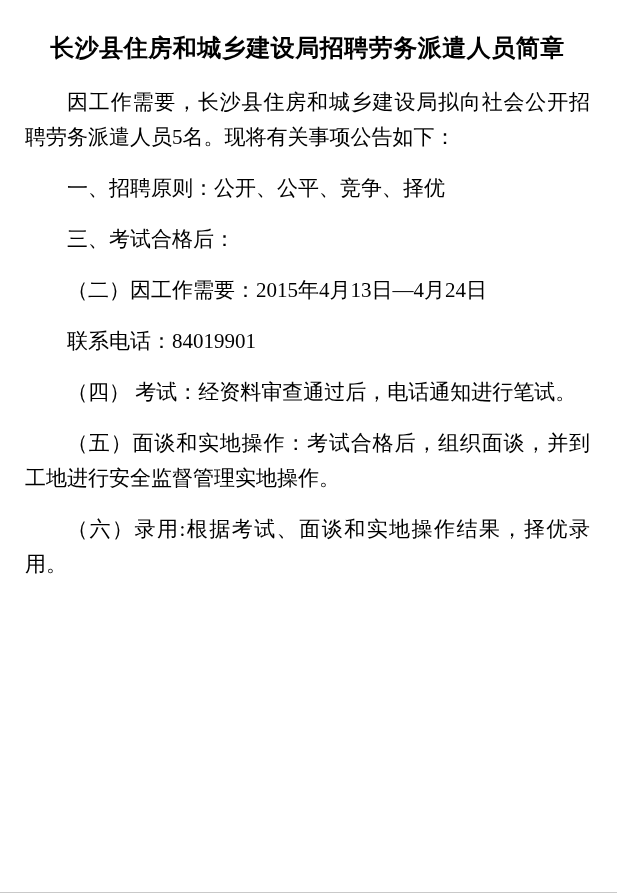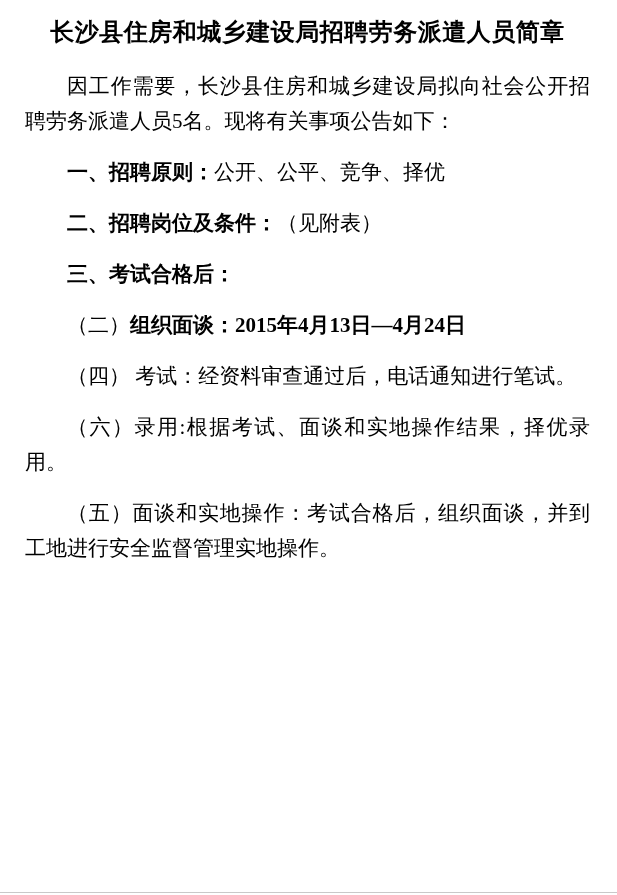--- a/index.html
+++ b/index.html
@@ -10,40 +10,40 @@
   .page {
     position: relative;
     width: 617px;
     height: 895px;
     margin: 0 auto;
     background: #ffffff;
     overflow: hidden;
     font-family: "Liberation Serif", "DejaVu Serif", serif;
     color: #000000;
     box-sizing: border-box;
-    padding: 16px 27px 0 25px;
+    padding: 32px 27px 0 25px;
   }
   .doc-title {
     margin: 0 0 21px 0;
     font-size: 24px;
     line-height: 32px;
     font-weight: bold;
     text-align: center;
     letter-spacing: 0.5px;
   }
   .para {
     margin: 16px 0 15px 0;
     font-size: 21px;
     line-height: 35px;
     text-align: justify;
     text-indent: 2em;
     word-break: break-all;
   }
   .para b {
-    font-weight: bold;
+    font-weight: normal;
   }
   .bottom-rule {
     position: absolute;
     left: 0;
     right: 0;
     bottom: 2px;
     height: 1px;
     background: #c9c9c9;
   }
 </style>
@@ -55,43 +55,43 @@
   <h1 class="doc-title">长沙县住房和城乡建设局招聘劳务派遣人员简章</h1>
 
   <p class="para">
     <span>因工作需要，长沙县住房和城乡建设局拟向社会公开招聘劳务派遣人员5名。现将有关事项公告如下：</span>
   </p>
 
   <p class="para">
     <b>一、招聘原则：</b><span>公开、公平、竞争、择优</span>
   </p>
 
-  <p class="para">
-    <b>二、招聘岗位及条件：</b><span>（见附表）</span>
-  </p>
 
   <p class="para">
     <b>三、考试合格后：</b>
   </p>
 
 
   <p class="para">
-    <span>（二）</span><b>组织面谈：2015年4月13日—4月24日</b>
+    <span>（二）</span><b>因工作需要：2015年4月13日—4月24日</b>
   </p>
 
 
 
+  <p class="para">
+    <span>联系电话：84019901</span>
+  </p>
 
   <p class="para">
     <span>（四） 考试：经资料审查通过后，电话通知进行笔试。</span>
   </p>
 
   <p class="para">
-    <span>（六）录用:根据考试、面谈和实地操作结果，择优录用。</span>
+    <span>（五）面谈和实地操作：考试合格后，组织面谈，并到工地进行安全监督管理实地操作。</span>
   </p>
 
   <p class="para">
-    <span>（五）面谈和实地操作：考试合格后，组织面谈，并到工地进行安全监督管理实地操作。</span>
+    <span>（六）录用:根据考试、面谈和实地操作结果，择优录用。</span>
   </p>
 
   <div class="bottom-rule"></div>
 
 </div>
 
 </body></html>

